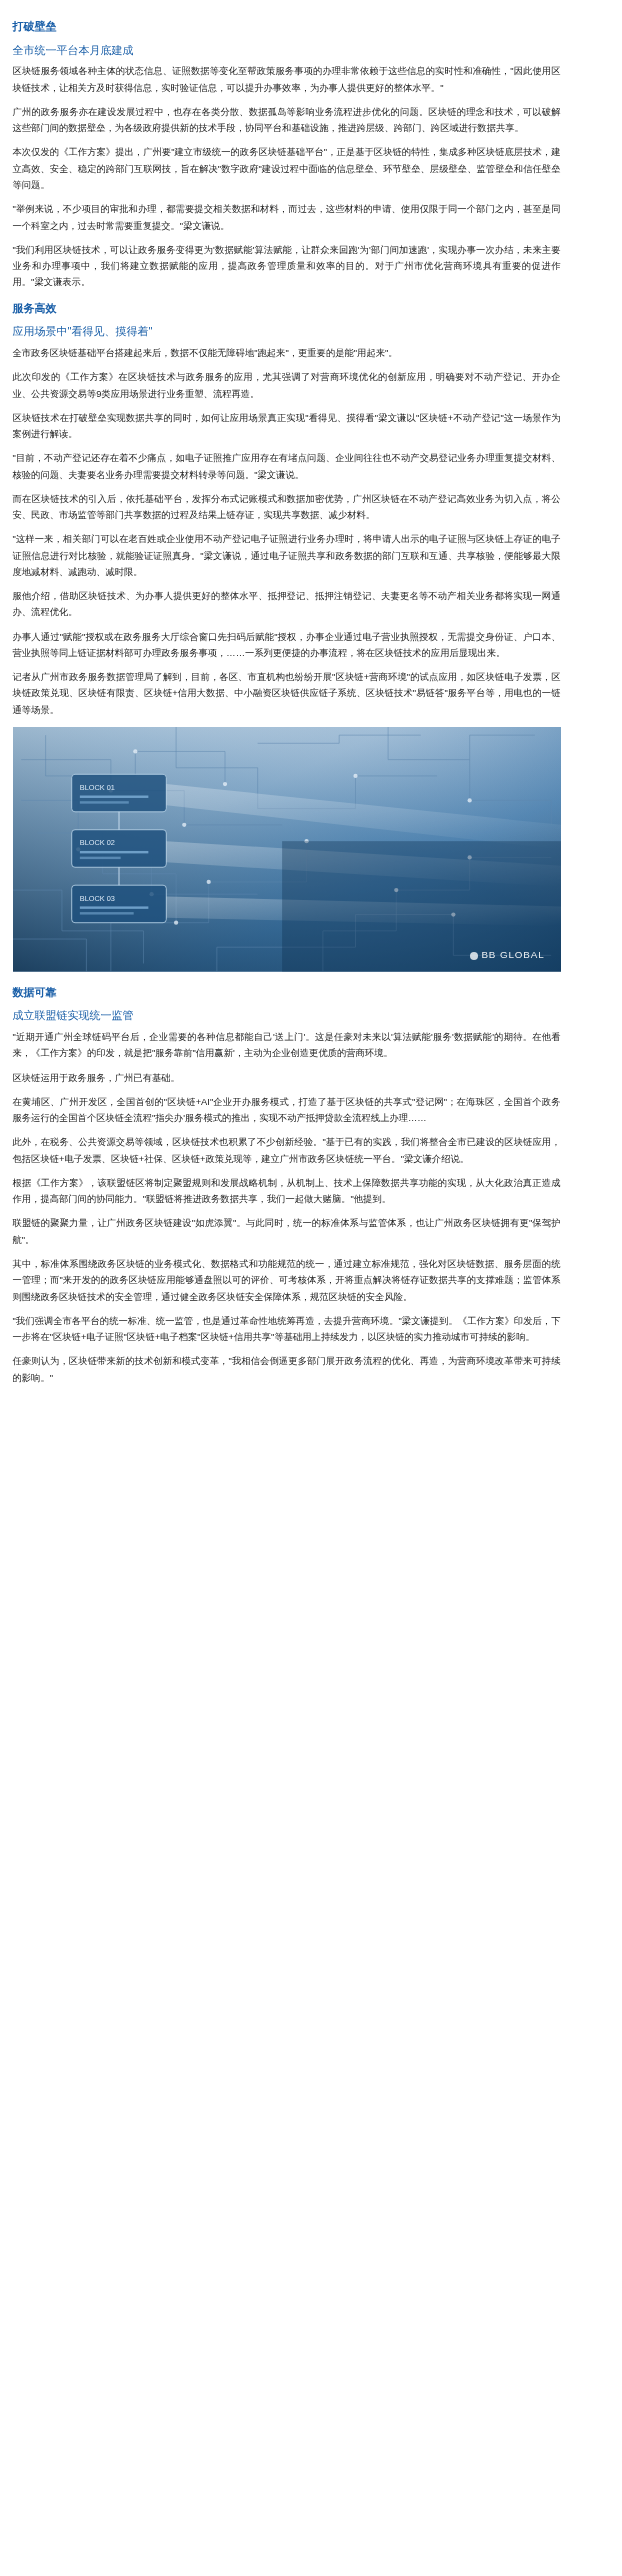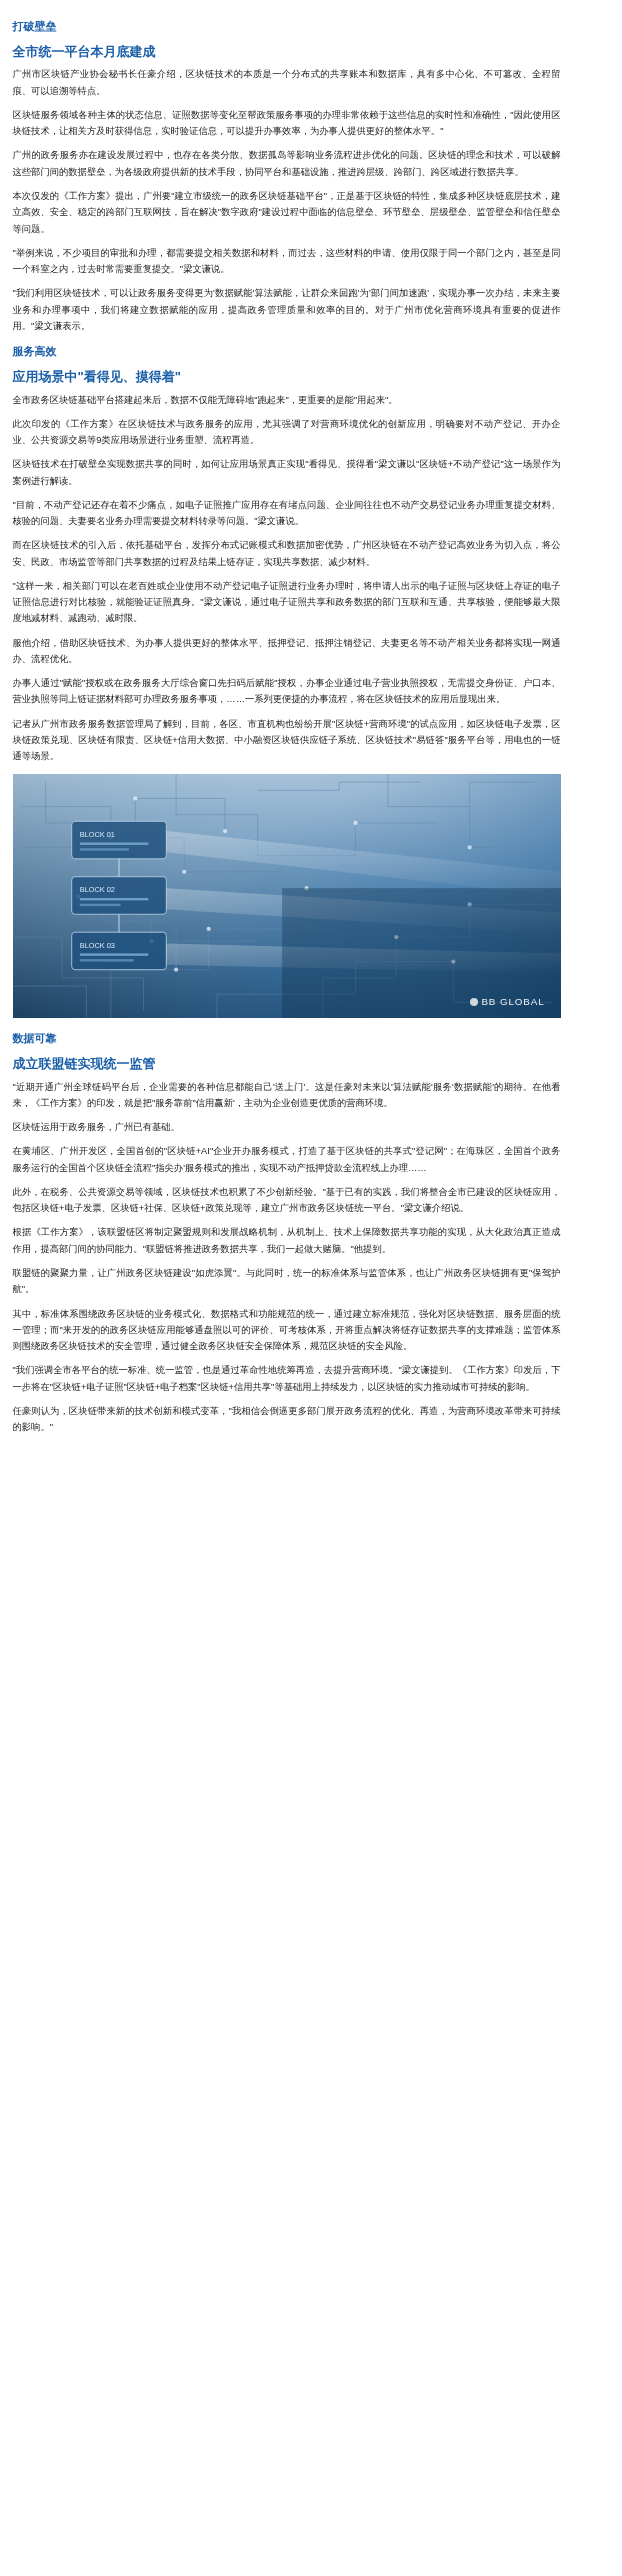--- a/index.html
+++ b/index.html
@@ -18,22 +18,22 @@
     padding: 9px 12.5px 18px 12.5px;
   }
   .h-section {
     font-size: 11px;
     font-weight: bold;
     color: #1a5fa8;
     margin: 9px 0 5.3px 0;
     line-height: 1.5;
   }
   .h-sub {
-    font-size: 13px;
-    font-weight: bold;
+    font-size: 11px;
+    font-weight: normal;
     color: #1a5fa8;
     margin: 7.1px 0 5.3px 0;
     line-height: 1.5;
   }
   p.para {
     font-size: 9.3px;
     line-height: 1.75;
     margin: 0 0 8px 0;
     text-align: justify;
     color: #1a1a1a;
@@ -68,21 +68,20 @@
   }
 </style>
 </head>
 <body>
 
 <div class="page">
 
   <h2 class="h-section">打破壁垒</h2>
   <h3 class="h-sub">全市统一平台本月底建成</h3>
 
-  <p class="para">广州市区块链产业协会秘书长任豪介绍，区块链技术的本质是一个分布式的共享账本和数据库，具有多中心化、不可篡改、全程留痕、可以追溯等特点。</p>
   <p class="para">区块链服务领域各种主体的状态信息、证照数据等变化至帮政策服务事项的办理非常依赖于这些信息的实时性和准确性，"因此使用区块链技术，让相关方及时获得信息，实时验证信息，可以提升办事效率，为办事人提供更好的整体水平。"</p>
   <p class="para">广州的政务服务亦在建设发展过程中，也存在各类分散、数据孤岛等影响业务流程进步优化的问题。区块链的理念和技术，可以破解这些部门间的数据壁垒，为各级政府提供新的技术手段，协同平台和基础设施，推进跨层级、跨部门、跨区域进行数据共享。</p>
   <p class="para">本次仅发的《工作方案》提出，广州要"建立市级统一的政务区块链基础平台"，正是基于区块链的特性，集成多种区块链底层技术，建立高效、安全、稳定的跨部门互联网技，旨在解决"数字政府"建设过程中面临的信息壁垒、环节壁垒、层级壁垒、监管壁垒和信任壁垒等问题。</p>
   <p class="para">"举例来说，不少项目的审批和办理，都需要提交相关数据和材料，而过去，这些材料的申请、使用仅限于同一个部门之内，甚至是同一个科室之内，过去时常需要重复提交。"梁文谦说。</p>
   <p class="para">"我们利用区块链技术，可以让政务服务变得更为'数据赋能'算法赋能，让群众来回跑'为'部门间加速跑'，实现办事一次办结，未来主要业务和办理事项中，我们将建立数据赋能的应用，提高政务管理质量和效率的目的。对于广州市优化营商环境具有重要的促进作用。"梁文谦表示。</p>
 
   <h2 class="h-section">服务高效</h2>
   <h3 class="h-sub">应用场景中"看得见、摸得着"</h3>
 
   <p class="para">全市政务区块链基础平台搭建起来后，数据不仅能无障碍地"跑起来"，更重要的是能"用起来"。</p>

